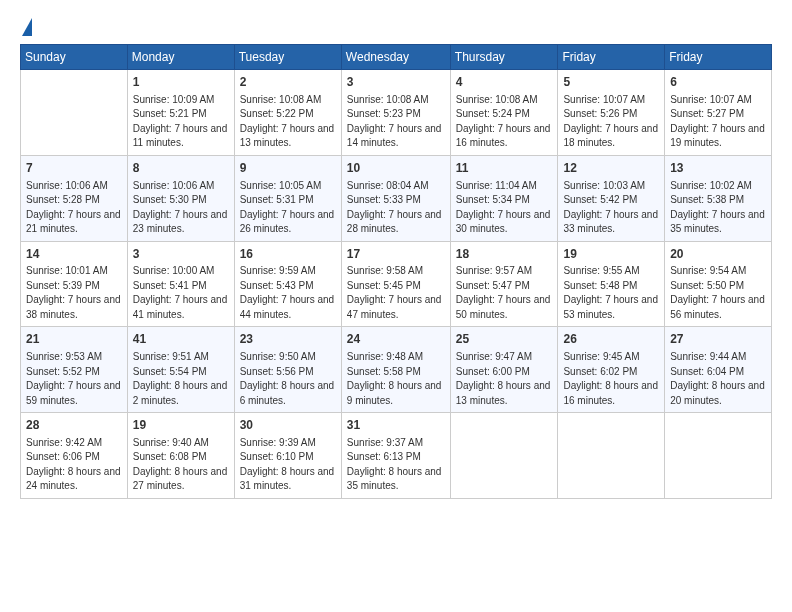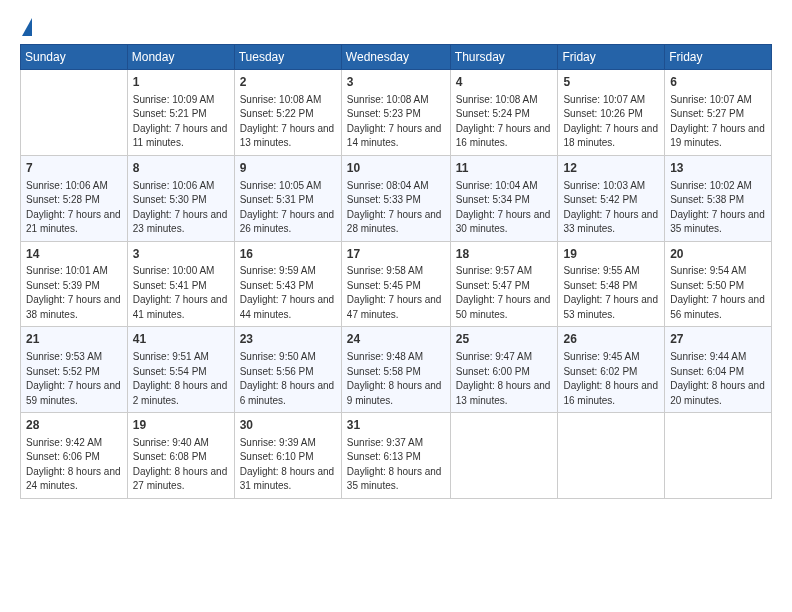--- a/index.html
+++ b/index.html
@@ -157,21 +157,21 @@
           <td>
             <span class="day-num">4</span>
             <div class="day-info">Sunrise: 10:08 AM
 Sunset: 5:24 PM
 Daylight: 7 hours
 and 16 minutes.</div>
           </td>
           <td>
             <span class="day-num">5</span>
             <div class="day-info">Sunrise: 10:07 AM
-Sunset: 10:26 PM
+Sunset: 5:26 PM
 Daylight: 7 hours
 and 18 minutes.</div>
           </td>
           <td>
             <span class="day-num">6</span>
             <div class="day-info">Sunrise: 10:07 AM
 Sunset: 5:27 PM
 Daylight: 7 hours
 and 19 minutes.</div>
           </td>
@@ -200,21 +200,21 @@
           </td>
           <td>
             <span class="day-num">10</span>
             <div class="day-info">Sunrise: 08:04 AM
 Sunset: 5:33 PM
 Daylight: 7 hours
 and 28 minutes.</div>
           </td>
           <td>
             <span class="day-num">11</span>
-            <div class="day-info">Sunrise: 10:04 AM
+            <div class="day-info">Sunrise: 11:04 AM
 Sunset: 5:34 PM
 Daylight: 7 hours
 and 30 minutes.</div>
           </td>
           <td>
             <span class="day-num">12</span>
             <div class="day-info">Sunrise: 10:03 AM
 Sunset: 5:42 PM
 Daylight: 7 hours
 and 33 minutes.</div>

